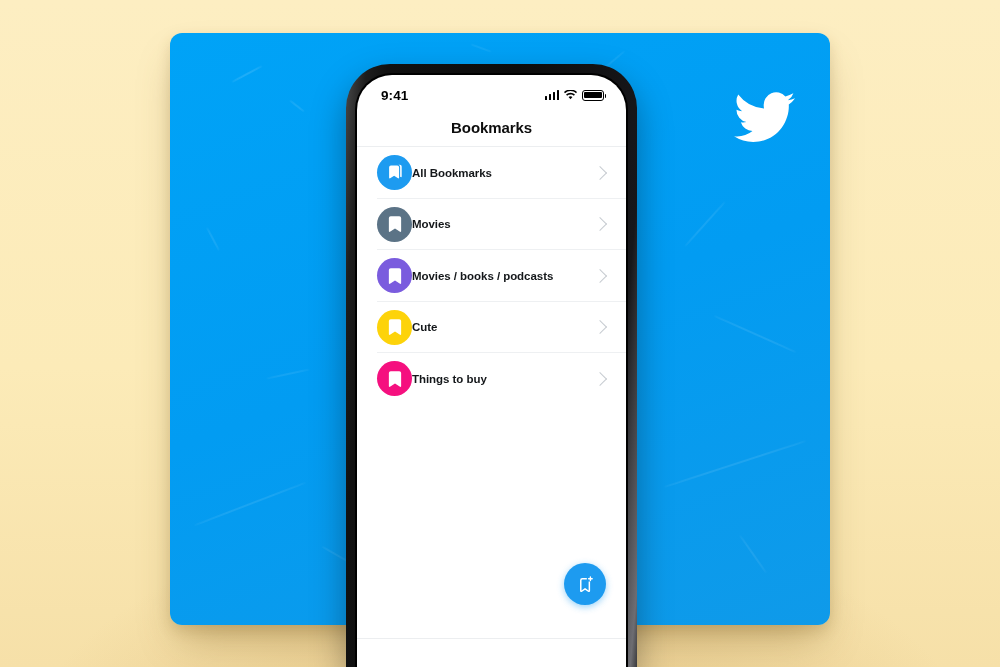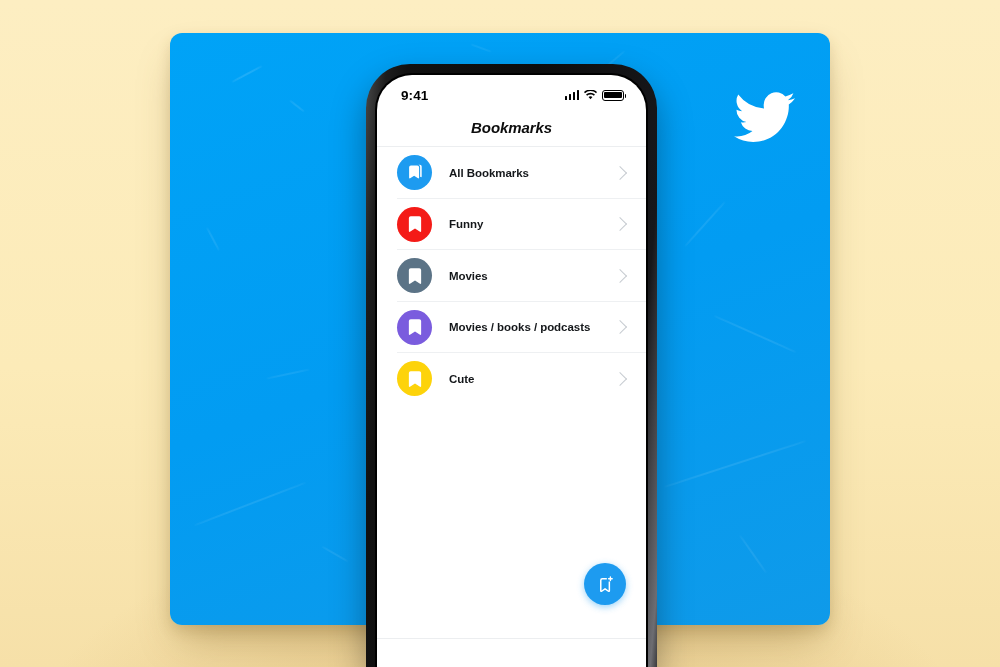--- a/index.html
+++ b/index.html
@@ -55,21 +55,21 @@
     right: 34px;
     top: 58px;
     width: 62px;
     height: 54px;
   }
   #twitter-logo svg { width: 100%; height: 100%; display: block; }
 
   
   #phone {
     position: absolute;
-    left: 366px;
+    left: 346px;
     top: 64px;
     width: 291px;
     height: 603px;
     border-radius: 44px 44px 0 0;
     background: linear-gradient(95deg, #4a4a4a 0%, #1d1d1d 6%, #111 12%, #0c0c0c 50%, #17171a 88%, #6d6d72 98%, #3a3a3c 100%);
     box-shadow: 0 16px 34px rgba(0,0,0,0.34);
     padding: 9px 9px 0 9px;
   }
   #phone-inner-bezel {
     width: 100%;
@@ -141,21 +141,20 @@
     display: flex;
     align-items: center;
     justify-content: center;
     border-bottom: 1px solid #eceef0;
   }
   #screen-title {
     font-size: 15px;
     font-weight: bold;
     color: #0d0d0d;
     letter-spacing: -0.1px;
-    font-style: italic;
   }
 
   
   #bookmark-list { padding: 0 0 0 0; }
 
   .list-row {
     display: flex;
     align-items: center;
     height: 51.5px;
     padding: 0 17px 0 20px;
@@ -177,21 +176,20 @@
     border-radius: 50%;
     flex: 0 0 35px;
     display: flex;
     align-items: center;
     justify-content: center;
   }
   .row-icon svg { display: block; }
 
   .row-label {
     flex: 1;
-    margin-left: 17px;
     font-size: 11.5px;
     font-weight: bold;
     color: #14171a;
     letter-spacing: -0.05px;
   }
 
   .row-chevron {
     flex: 0 0 auto;
     width: 10px; height: 10px;
     border-right: 1.6px solid #c7ccd1;
@@ -290,29 +288,20 @@
           <div class="row-icon" style="background:#1d9bf0">
             <svg width="19" height="19" viewBox="0 0 24 24" xmlns="http://www.w3.org/2000/svg">
               <path fill="#ffffff" d="M15.5 3.2h-8A2.3 2.3 0 0 0 5.2 5.5v13.1c0 .7.78 1.12 1.36.73L11.5 16l4.94 3.33c.58.39 1.36-.03 1.36-.73V5.5a2.3 2.3 0 0 0-2.3-2.3z"></path>
               <path fill="#ffffff" d="M17.9 2.1h-1.1c1.3.35 2.25 1.54 2.25 2.95v12.2l.86.58c.52.35 1.22-.02 1.22-.65V4.5a2.4 2.4 0 0 0-2.4-2.4z" opacity=".95"></path>
             </svg>
           </div>
           <div class="row-label">All Bookmarks</div>
           <div class="row-chevron"></div>
         </div>
 
-        <div class="list-row">
-          <div class="row-icon" style="background:#f41b17">
-            <svg width="16" height="18" viewBox="0 0 18 22" xmlns="http://www.w3.org/2000/svg">
-              <path fill="#ffffff" d="M14.2 1.4H3.8A2.3 2.3 0 0 0 1.5 3.7v16.1c0 .7.78 1.12 1.36.73L9 16.4l6.14 4.13c.58.39 1.36-.03 1.36-.73V3.7a2.3 2.3 0 0 0-2.3-2.3z"></path>
-            </svg>
-          </div>
-          <div class="row-label">Funny</div>
-          <div class="row-chevron"></div>
-        </div>
 
         <div class="list-row">
           <div class="row-icon" style="background:#5b7386">
             <svg width="16" height="18" viewBox="0 0 18 22" xmlns="http://www.w3.org/2000/svg">
               <path fill="#ffffff" d="M14.2 1.4H3.8A2.3 2.3 0 0 0 1.5 3.7v16.1c0 .7.78 1.12 1.36.73L9 16.4l6.14 4.13c.58.39 1.36-.03 1.36-.73V3.7a2.3 2.3 0 0 0-2.3-2.3z"></path>
             </svg>
           </div>
           <div class="row-label">Movies</div>
           <div class="row-chevron"></div>
         </div>
@@ -330,20 +319,29 @@
         <div class="list-row">
           <div class="row-icon" style="background:#fdd30a">
             <svg width="16" height="18" viewBox="0 0 18 22" xmlns="http://www.w3.org/2000/svg">
               <path fill="#ffffff" d="M14.2 1.4H3.8A2.3 2.3 0 0 0 1.5 3.7v16.1c0 .7.78 1.12 1.36.73L9 16.4l6.14 4.13c.58.39 1.36-.03 1.36-.73V3.7a2.3 2.3 0 0 0-2.3-2.3z"></path>
             </svg>
           </div>
           <div class="row-label">Cute</div>
           <div class="row-chevron"></div>
         </div>
 
+        <div class="list-row">
+          <div class="row-icon" style="background:#f5107f">
+            <svg width="16" height="18" viewBox="0 0 18 22" xmlns="http://www.w3.org/2000/svg">
+              <path fill="#ffffff" d="M14.2 1.4H3.8A2.3 2.3 0 0 0 1.5 3.7v16.1c0 .7.78 1.12 1.36.73L9 16.4l6.14 4.13c.58.39 1.36-.03 1.36-.73V3.7a2.3 2.3 0 0 0-2.3-2.3z"></path>
+            </svg>
+          </div>
+          <div class="row-label">Things to buy</div>
+          <div class="row-chevron"></div>
+        </div>
 
       </div>
 
       <button id="fab">
         <svg width="21" height="21" viewBox="0 0 24 24" xmlns="http://www.w3.org/2000/svg">
           <path fill="none" stroke="#ffffff" stroke-width="1.7" stroke-linejoin="round" d="M16.4 8.6v10.6c0 .5-.56.8-.98.52L11.5 17l-3.92 2.72c-.42.29-.98-.02-.98-.52V7.3c0-1 .8-1.8 1.8-1.8h5.1"></path>
           <path fill="none" stroke="#ffffff" stroke-width="1.6" stroke-linecap="round" d="M17.6 3.3v4.1M15.55 5.35h4.1"></path>
         </svg>
       </button>
 

